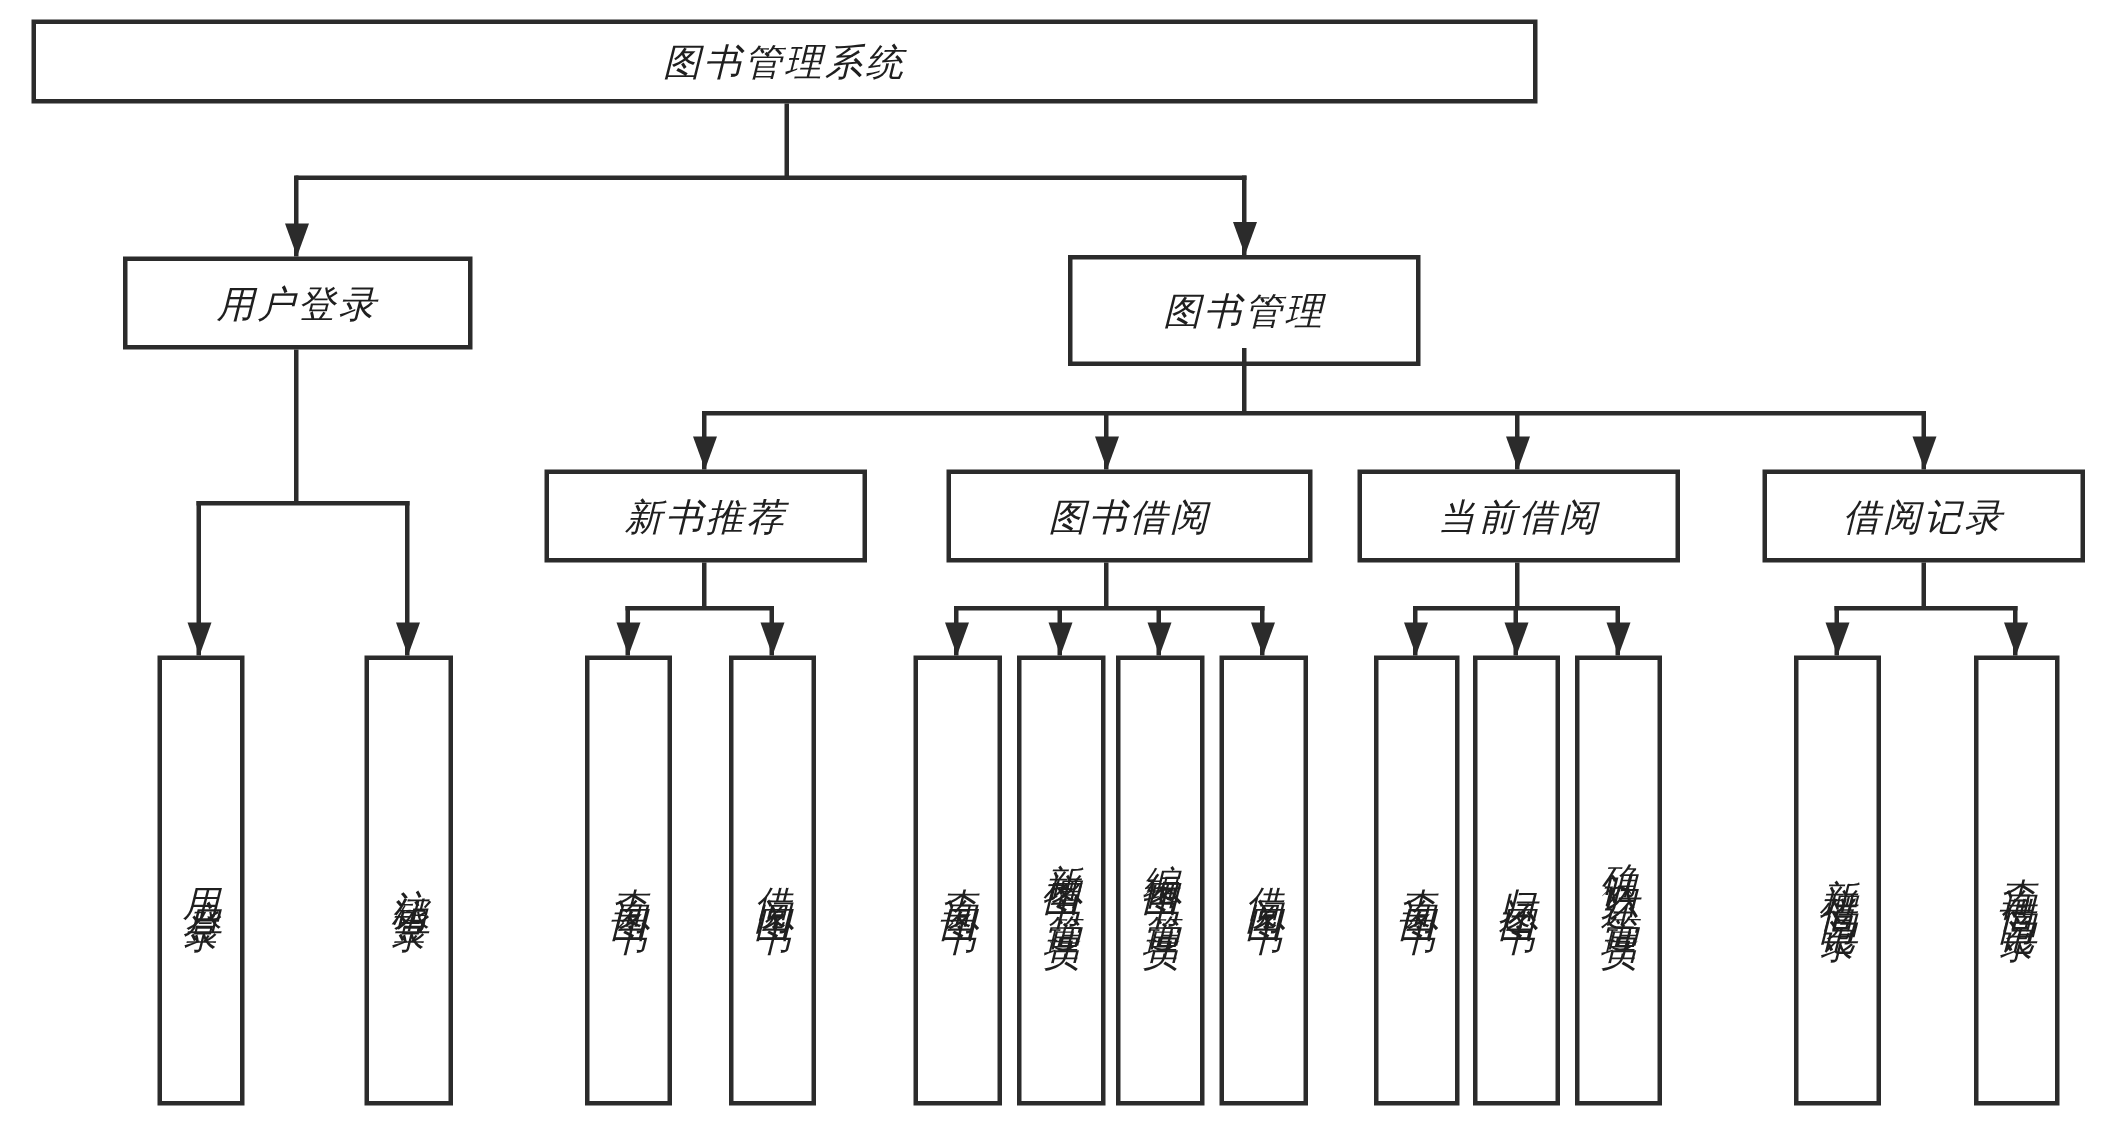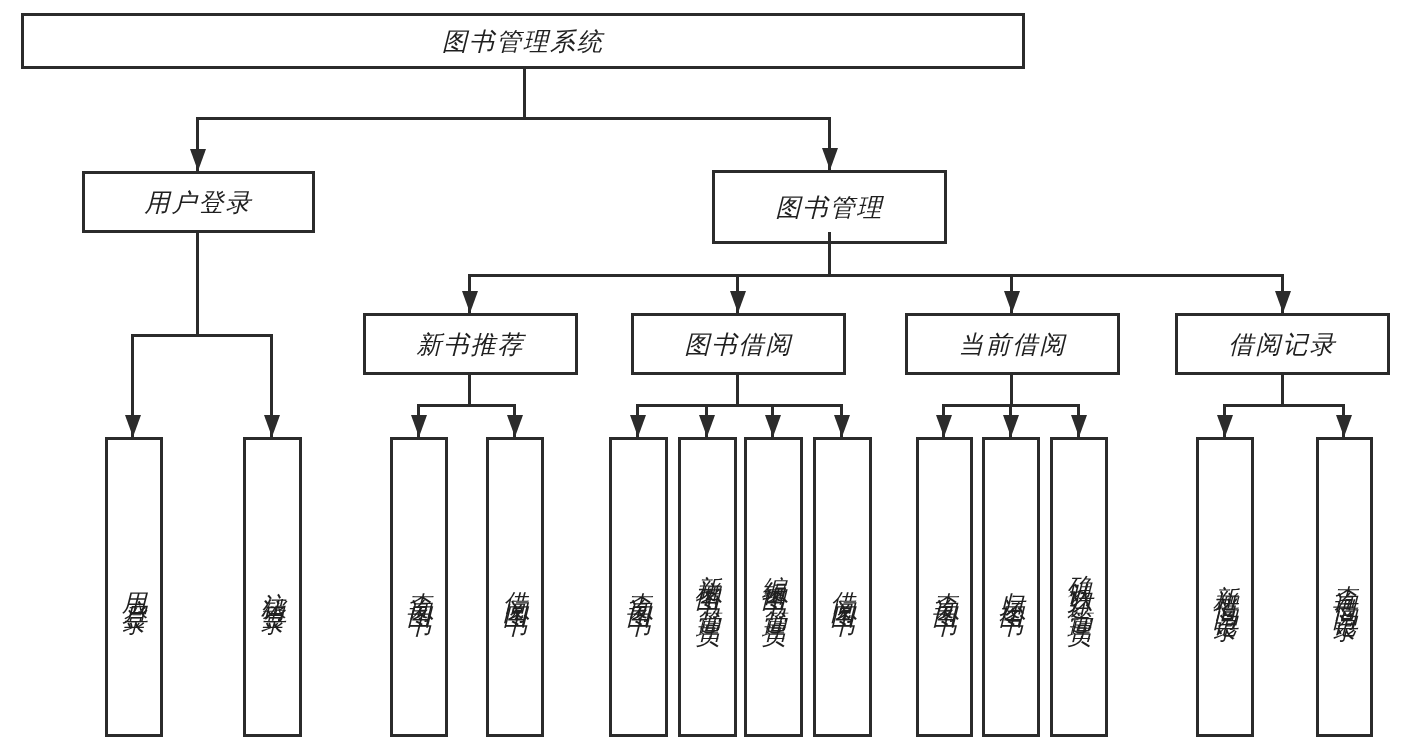--- a/index.html
+++ b/index.html
@@ -49,21 +49,21 @@
   <div class="hbox" style="left:82px;top:171px;width:233px;height:62px">
     <span>用户登录</span>
   </div>
   <div class="hbox" style="left:712px;top:170px;width:235px;height:74px">
     <span>图书管理</span>
   </div>
 
   <div class="hbox" style="left:363px;top:313px;width:215px;height:62px">
     <span>新书推荐</span>
   </div>
-  <div class="hbox" style="left:631px;top:313px;width:215px;height:62px">
+  <div class="hbox" style="left:631px;top:313px;width:244px;height:62px">
     <span>图书借阅</span>
   </div>
   <div class="hbox" style="left:905px;top:313px;width:215px;height:62px">
     <span>当前借阅</span>
   </div>
   <div class="hbox" style="left:1175px;top:313px;width:215px;height:62px">
     <span>借阅记录</span>
   </div>
 
   <div class="vbox" style="left:105px;top:437px;width:58px;height:300px">

